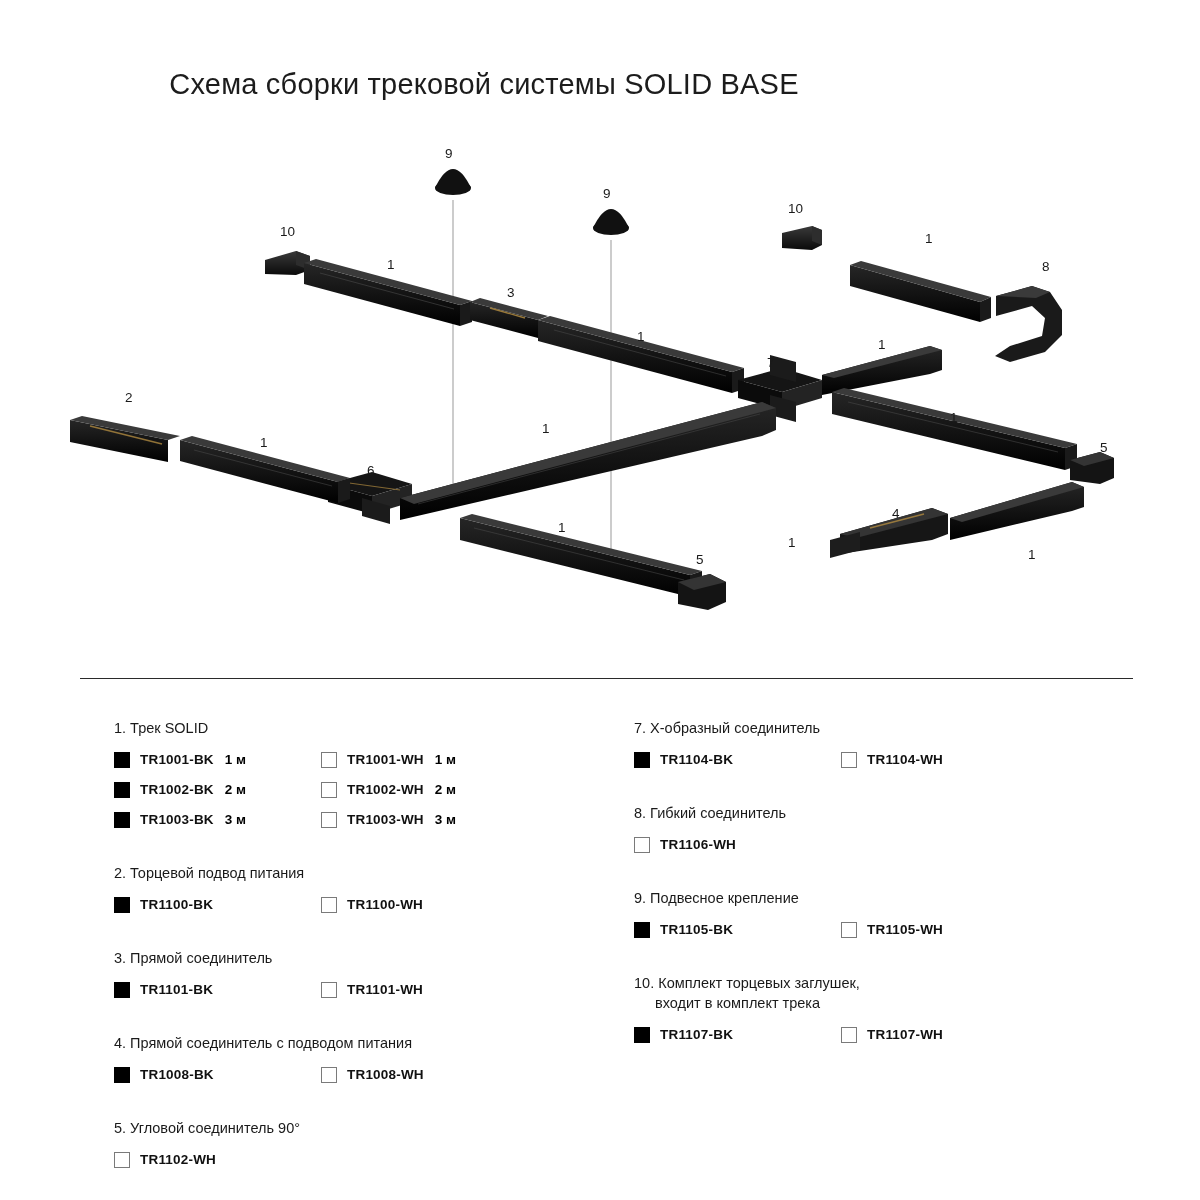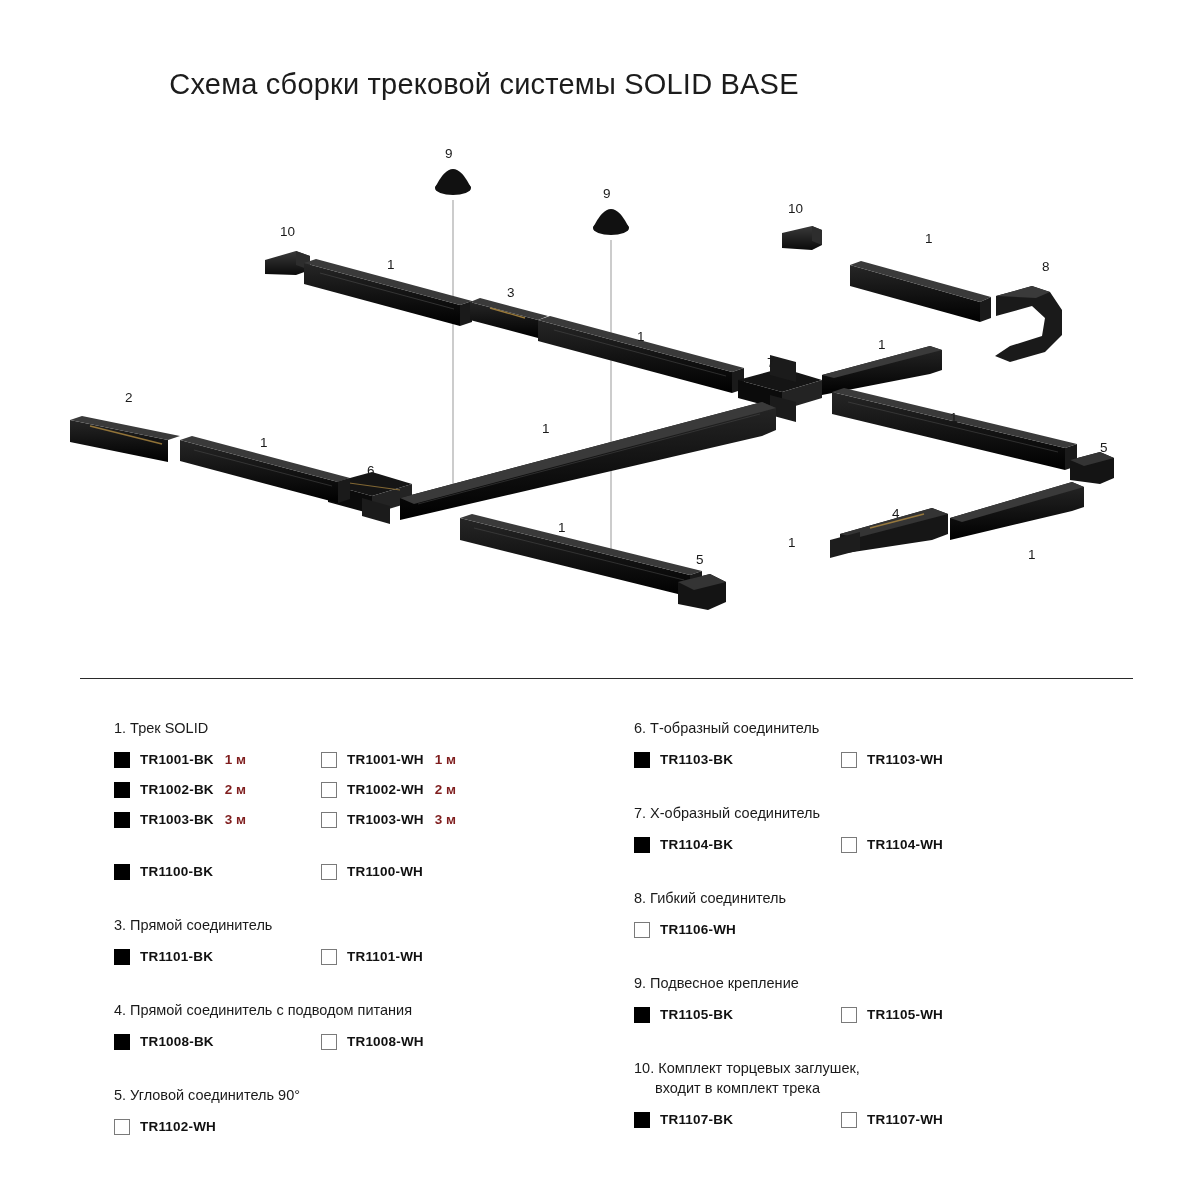--- a/index.html
+++ b/index.html
@@ -102,21 +102,21 @@
     font-size: 13.5px;
     font-weight: bold;
     letter-spacing: 0.2px;
     color: #111;
     white-space: nowrap;
   }
   .code-len {
     font-size: 13.5px;
     font-weight: bold;
     margin-left: 11px;
-    color: #7f1d1d;
+    color: #000000;
     white-space: nowrap;
   }
   .num-label {
     font-size: 13.5px;
     fill: #1a1a1a;
     font-family: "Liberation Sans", sans-serif;
   }
 </style>
 </head>
 <body>
@@ -347,20 +347,21 @@
             <div class="code-row">
               <span class="swatch wh"></span>
               <span class="code-label">TR1003-WH</span>
               <span class="code-len">3 м</span>
             </div>
           </div>
         </div>
       </div>
 
       <div class="grp">
+        <div class="grp-title">2. Торцевой подвод питания</div>
         <div class="codes">
           <div class="ccol ccol-1">
             <div class="code-row">
               <span class="swatch bk"></span>
               <span class="code-label">TR1100-BK</span>
             </div>
           </div>
           <div class="ccol">
             <div class="code-row">
               <span class="swatch wh"></span>
@@ -415,37 +416,20 @@
               <span class="code-label">TR1102-WH</span>
             </div>
           </div>
         </div>
       </div>
 
     </div>
 
     <div class="col col-right">
 
-      <div class="grp">
-        <div class="grp-title">6. Т-образный соединитель</div>
-        <div class="codes">
-          <div class="ccol ccol-1">
-            <div class="code-row">
-              <span class="swatch bk"></span>
-              <span class="code-label">TR1103-BK</span>
-            </div>
-          </div>
-          <div class="ccol">
-            <div class="code-row">
-              <span class="swatch wh"></span>
-              <span class="code-label">TR1103-WH</span>
-            </div>
-          </div>
-        </div>
-      </div>
 
       <div class="grp">
         <div class="grp-title">7. Х-образный соединитель</div>
         <div class="codes">
           <div class="ccol ccol-1">
             <div class="code-row">
               <span class="swatch bk"></span>
               <span class="code-label">TR1104-BK</span>
             </div>
           </div>

